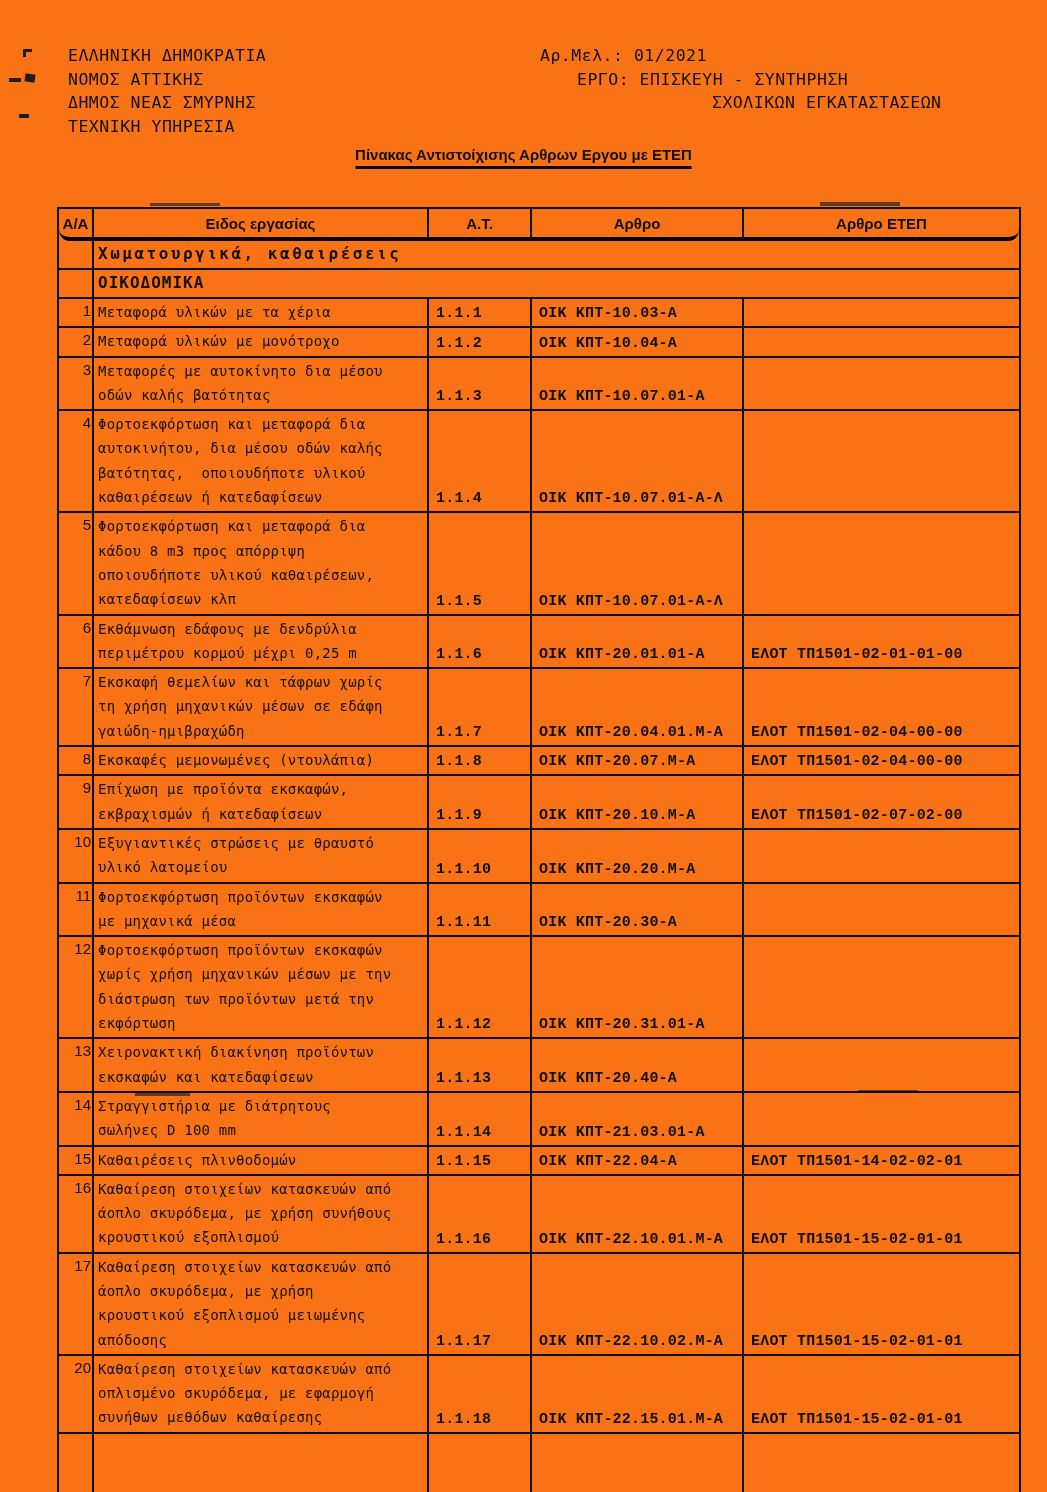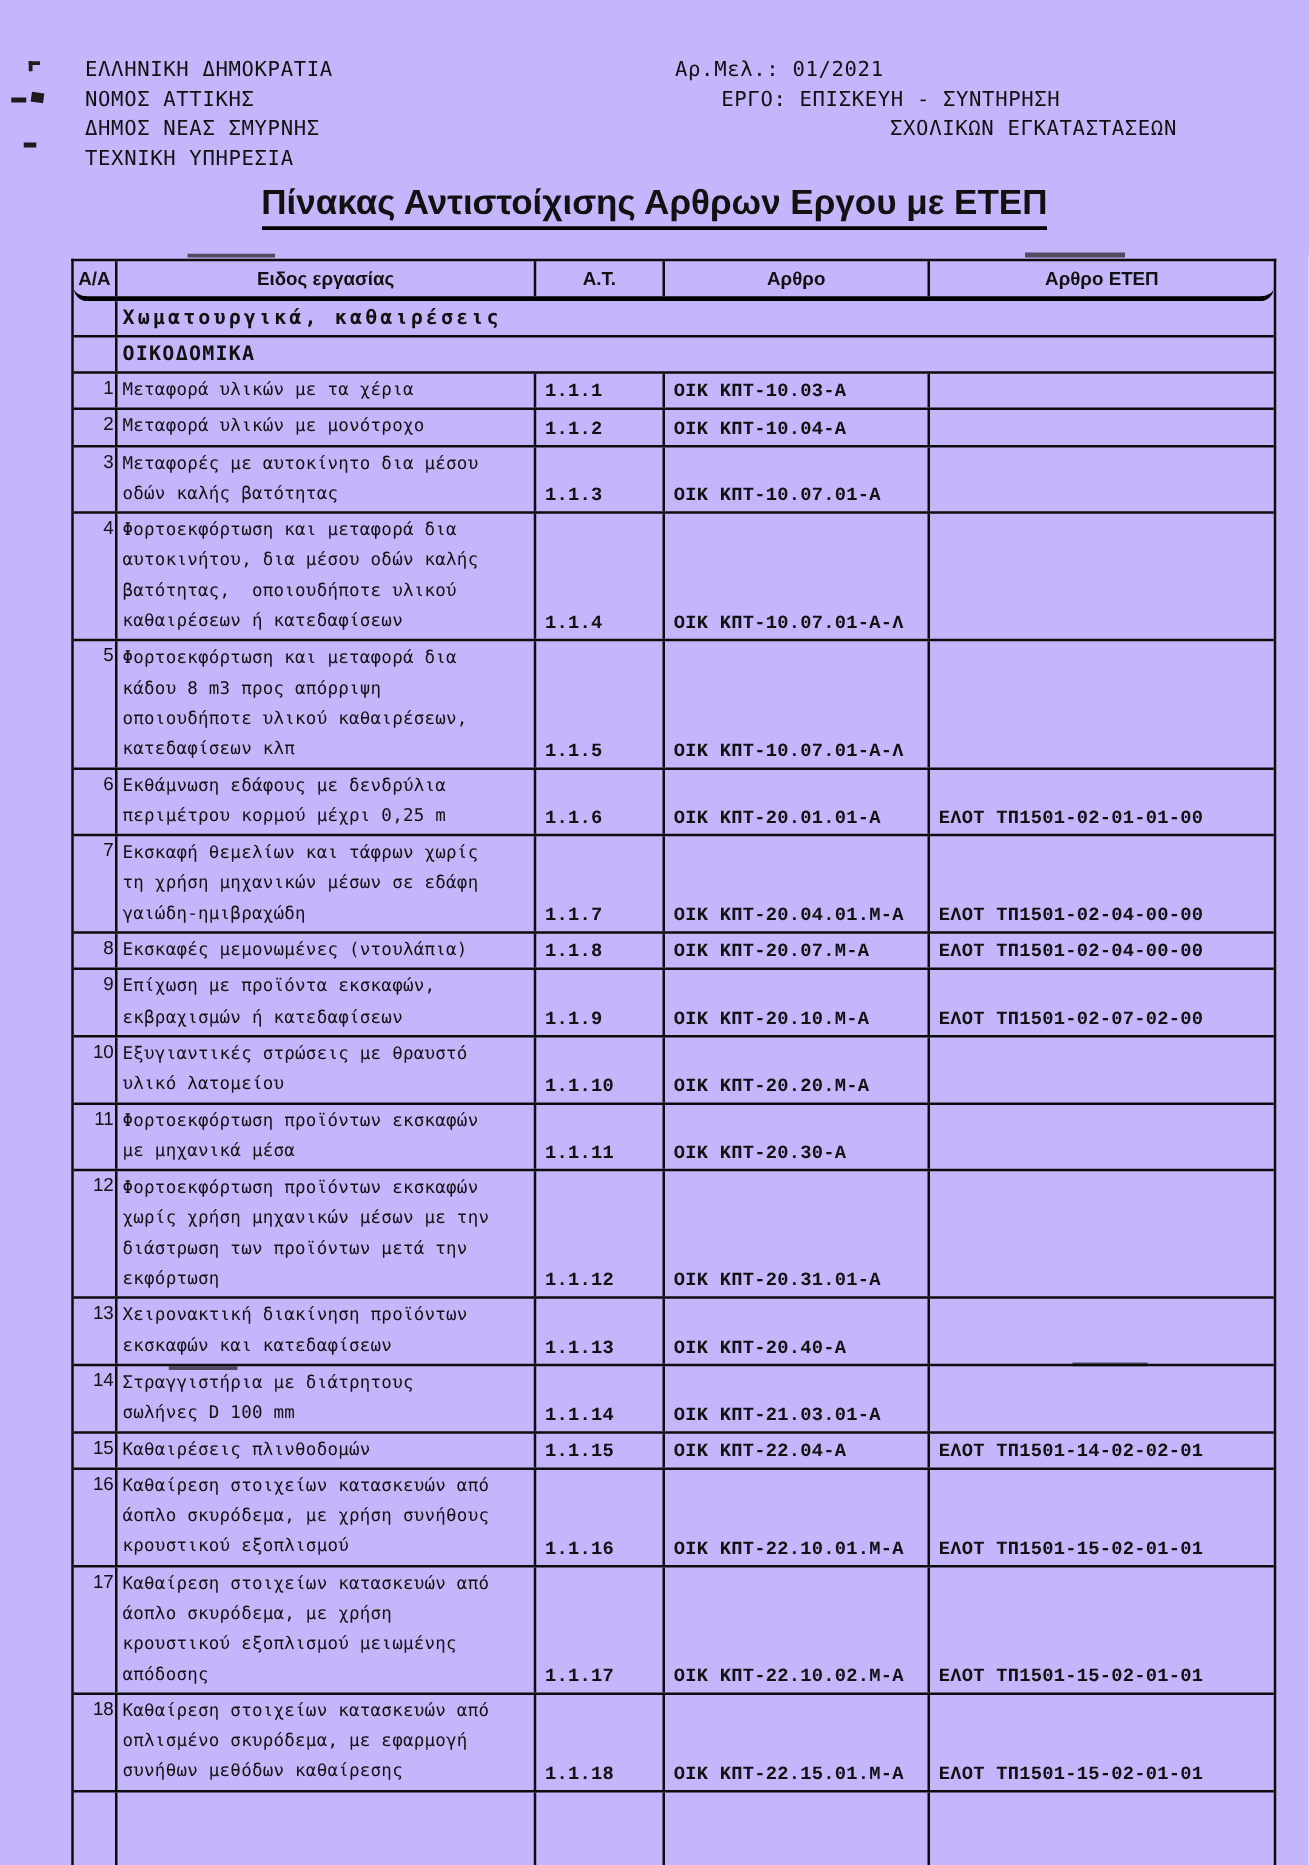--- a/index.html
+++ b/index.html
@@ -1,36 +1,36 @@
 <!DOCTYPE html>
 <html><head>
 <meta charset="utf-8">
 <style>
   html,body{margin:0;padding:0;background:#ffffff;}
-  .page{position:relative;width:1047px;height:1492px;background:#c4b5fd;color:#111;overflow:hidden;
+  .page{position:relative;width:1047px;height:1492px;background:#f97316;color:#111;overflow:hidden;
         font-family:"DejaVu Sans Mono", monospace;}
 
   
   .artifact{position:absolute;background:#1c1c1c;}
   .a1{left:23px;top:49px;width:9px;height:3px;}
   .a1b{left:23px;top:49px;width:3px;height:8px;}
   .a2{left:9px;top:78px;width:12px;height:4px;}
   .a2b{left:25px;top:74px;width:10px;height:8px;transform:rotate(8deg);}
   .a3{left:19px;top:114px;width:10px;height:4px;}
   .smudge{position:absolute;background:#2a2a2a;opacity:.75;}
 
   
   .lh-left{position:absolute;left:68px;top:44px;font-size:16.5px;line-height:23.5px;letter-spacing:.5px;}
   .lh-right{position:absolute;left:540px;top:44px;font-size:16.5px;line-height:23.5px;letter-spacing:.5px;}
   .lh-right .l2{padding-left:37px;}
   .lh-right .l3{padding-left:172px;}
 
   
   .doc-title{position:absolute;left:50%;top:146px;transform:translateX(-50%);
-             font-family:"Liberation Sans", sans-serif;font-weight:700;font-size:28px;
+             font-family:"Liberation Sans", sans-serif;font-weight:700;font-size:15px;
              white-space:nowrap;border-bottom:3px solid #000;padding-bottom:3px;}
 
   
   .table{position:absolute;left:57px;top:207px;width:960px;
          border-left:2.5px solid #0d0d0d;border-right:2px solid #0d0d0d;border-top:2.5px solid #0d0d0d;}
   .tr{display:grid;grid-template-columns:33px 335px 103px 212px 277px;border-bottom:2px solid #0d0d0d;}
   .tr.head{border-bottom:4px solid #000000;height:28px;border-radius:11px;}
   .tr.head .td{display:flex;align-items:center;justify-content:center;
                font-family:"Liberation Sans", sans-serif;font-weight:700;font-size:15px;padding:0;}
   .tr.section{grid-template-columns:33px 1fr;height:27px;border-bottom:2.5px solid #0d0d0d;}
@@ -230,21 +230,21 @@
     <div class="td num">17</div>
     <div class="td desc">Καθαίρεση στοιχείων κατασκευών από
 άοπλο σκυρόδεμα, με χρήση
 κρουστικού εξοπλισμού μειωμένης
 απόδοσης</div>
     <div class="td at">1.1.17</div>
     <div class="td art">ΟΙΚ ΚΠΤ-22.10.02.Μ-Α</div>
     <div class="td etep">ΕΛΟΤ ΤΠ1501-15-02-01-01</div>
   </div>
         <div class="tr item">
-    <div class="td num">18</div>
+    <div class="td num">20</div>
     <div class="td desc">Καθαίρεση στοιχείων κατασκευών από
 οπλισμένο σκυρόδεμα, με εφαρμογή
 συνήθων μεθόδων καθαίρεσης</div>
     <div class="td at">1.1.18</div>
     <div class="td art">ΟΙΚ ΚΠΤ-22.15.01.Μ-Α</div>
     <div class="td etep">ΕΛΟΤ ΤΠ1501-15-02-01-01</div>
   </div>
         <div class="tr empty">
     <div class="td num"></div>
     <div class="td desc"></div>

